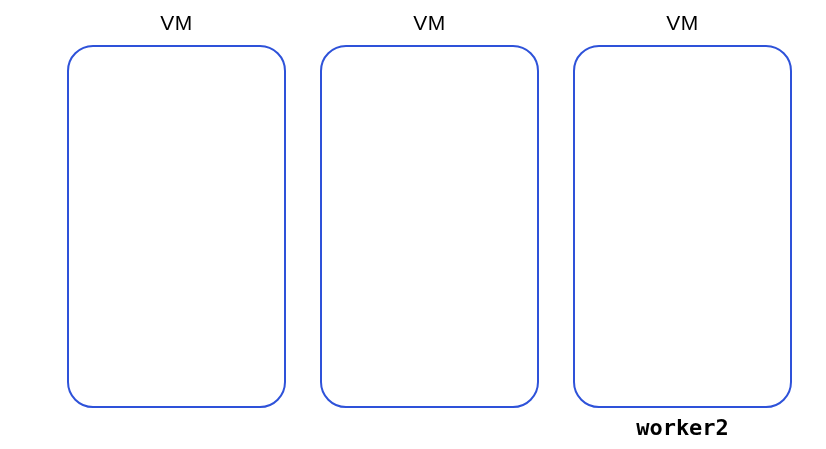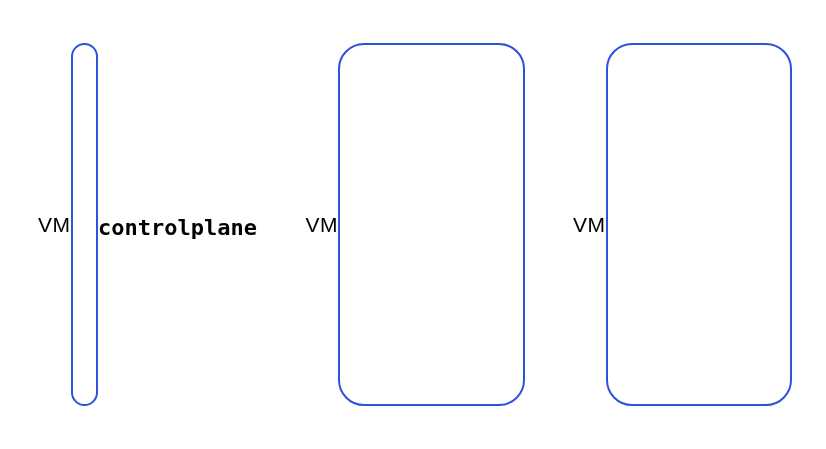--- a/index.html
+++ b/index.html
@@ -20,22 +20,23 @@
     left: 38px;
     top: 0;
     width: 754px;
     height: 449px;
     display: flex;
     justify-content: space-between;
   }
   .vm-node {
     width: 219px;
     display: flex;
-    flex-direction: row;
+    flex-direction: column;
     align-items: center;
+    margin-left: 29px;
   }
   .vm-type {
     height: 45px;
     display: flex;
     align-items: center;
     justify-content: center;
     font-size: 21px;
     line-height: 1;
     color: var(--text-color, #000000);
     letter-spacing: 0.5px;
@@ -59,27 +60,27 @@
 </style>
 </head>
 <body>
 
 <div class="canvas">
   <div class="vm-row">
 
     <div class="vm-node">
       <div class="vm-type">VM</div>
       <div class="vm-box"></div>
-      <div class="vm-name">controlplane</div>
     </div>
 
     <div class="vm-node">
       <div class="vm-type">VM</div>
       <div class="vm-box"></div>
     </div>
 
     <div class="vm-node">
       <div class="vm-type">VM</div>
       <div class="vm-box"></div>
+      <div class="vm-name">worker2</div>
     </div>
 
   </div>
 </div>
 
 </body></html>

